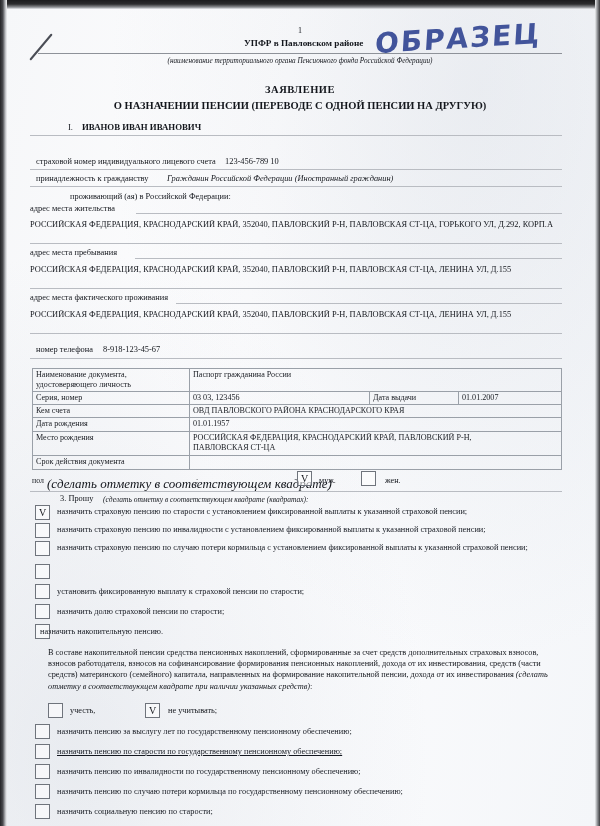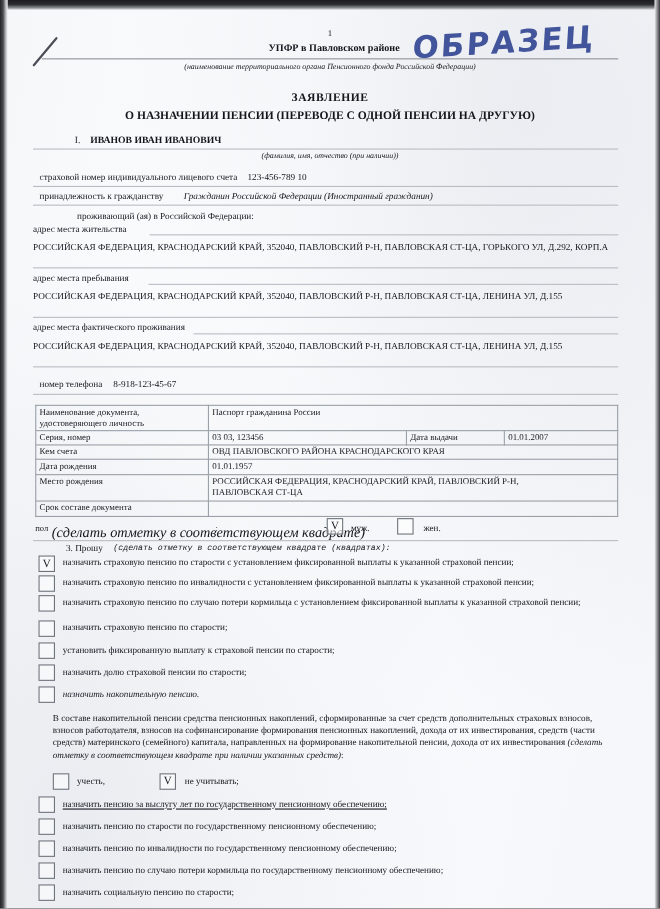--- a/index.html
+++ b/index.html
@@ -121,21 +121,20 @@
   <div class="rule dark" style="left:38px; top:53px; width:524px;"></div>
 
   <div class="t ital center" style="left:38px; top:57px; width:524px; font-size:7.2px;">(наименование территориального органа Пенсионного фонда Российской Федерации)</div>
 
   <div class="t bold center" style="left:38px; top:84px; width:524px; font-size:10.5px; letter-spacing:0.5px;">ЗАЯВЛЕНИЕ</div>
   <div class="t bold center" style="left:18px; top:100px; width:564px; font-size:10.5px;">О НАЗНАЧЕНИИ ПЕНСИИ (ПЕРЕВОДЕ С ОДНОЙ ПЕНСИИ НА ДРУГУЮ)</div>
 
   <div class="t" style="left:68px; top:122px; font-size:8.6px;">I.</div>
   <div class="t bold" style="left:82px; top:122px; font-size:8.8px;">ИВАНОВ ИВАН ИВАНОВИЧ</div>
   <div class="rule" style="left:30px; top:135px; width:532px;"></div>
-  <div class="t ital center" style="left:150px; top:138px; width:300px; font-size:7.2px;">(фамилия, имя, отчество (при наличии))</div>
 
   <div class="t" style="left:36px; top:157px; font-size:8.4px;">страховой номер индивидуального лицевого счета</div>
   <div class="t" style="left:225px; top:157px; font-size:8.4px;">123-456-789 10</div>
   <div class="rule" style="left:30px; top:169px; width:532px;"></div>
 
   <div class="t" style="left:36px; top:174px; font-size:8.4px;">принадлежность к гражданству</div>
   <div class="t" style="left:167px; top:174px; font-size:8.4px;font-style:italic;">Гражданин Российской Федерации (Иностранный гражданин)</div>
   <div class="rule" style="left:30px; top:186px; width:532px;"></div>
 
   <div class="t" style="left:70px; top:192px; font-size:8.4px;">проживающий (ая) в Российской Федерации:</div>
@@ -178,75 +177,74 @@
     <tr>
       <td>Дата рождения</td>
       <td colspan="3">01.01.1957</td>
     </tr>
     <tr>
       <td style="height:21px;">Место рождения</td>
       <td colspan="3" style="white-space: pre-line;">РОССИЙСКАЯ ФЕДЕРАЦИЯ, КРАСНОДАРСКИЙ КРАЙ, ПАВЛОВСКИЙ Р-Н,
 ПАВЛОВСКАЯ СТ-ЦА</td>
     </tr>
     <tr>
-      <td style="height:11px;">Срок составе документа</td>
+      <td style="height:11px;">Срок действия документа</td>
       <td colspan="3"></td>
     </tr>
   </tbody>
     </table>
 
   <div class="t" style="left:32px; top:476px; font-size:7.8px;">пол </div>
   <div class="t ital" style="left:47px; top:476px; font-size:13px;">(сделать отметку в соответствующем квадрате)</div>
   <div class="t" style="left:196px; top:476px; font-size:7.8px;">:</div>
 
   <div class="cb" style="left:297px; top:471px;">V</div>
   <div class="t" style="left:319px; top:476px; font-size:8.2px;">муж.</div>
   <div class="cb" style="left:361px; top:471px;"></div>
   <div class="t" style="left:385px; top:476px; font-size:8.2px;">жен.</div>
 
   <div class="rule" style="left:30px; top:491px; width:532px;"></div>
 
   <div class="t" style="left:60px; top:494px; font-size:8.4px;">3. Прошу </div>
-  <div class="t ital" style="left:103px; top:495px; font-size:7.5px;font-family:Liberation Mono, monospace;">(сделать отметку в соответствующем квадрате (квадратах):</div>
+  <div class="t ital" style="left:103px; top:495px; font-size:7.5px;">(сделать отметку в соответствующем квадрате (квадратах):</div>
 
   <div class="cb" style="left:35px; top:505px;">V</div>
   <div class="opt-text" style="left:57px; top:507px; width:510px;">назначить страховую пенсию по старости с установлением фиксированной выплаты к указанной страховой пенсии;</div>
 
   <div class="cb" style="left:35px; top:523px;"></div>
   <div class="opt-text" style="left:57px; top:525px; width:510px;">назначить страховую пенсию по инвалидности с установлением фиксированной выплаты к указанной страховой пенсии;</div>
 
   <div class="cb" style="left:35px; top:541px;"></div>
   <div class="opt-text" style="left:57px; top:543px; width:505px; white-space:normal;">назначить страховую пенсию по случаю потери кормильца с установлением фиксированной выплаты к указанной страховой пенсии;</div>
 
   <div class="cb" style="left:35px; top:564px;"></div>
-  <div class="opt-text" style="left:57px; top:566px; width:510px;">назначить страховую пенсию по старости;</div>
 
   <div class="cb" style="left:35px; top:584px;"></div>
   <div class="opt-text" style="left:57px; top:587px; width:510px;">установить фиксированную выплату к страховой пенсии по старости;</div>
 
   <div class="cb" style="left:35px; top:604px;"></div>
   <div class="opt-text" style="left:57px; top:607px; width:510px;">назначить долю страховой пенсии по старости;</div>
 
   <div class="cb" style="left:35px; top:624px;"></div>
-  <div class="opt-text" style="left:57px; top:627px; width:510px;font-style:italic;">назначить накопительную пенсию.</div>
+  <div class="opt-text" style="left:40px; top:627px; width:510px;">назначить накопительную пенсию.</div>
 
   <div style="position:absolute; left:48px; top:647px; width:516px; font-size:8.3px; line-height:11.2px; text-align:left;">
     <span>В составе накопительной пенсии средства пенсионных накоплений, сформированные за счет средств дополнительных страховых взносов, взносов работодателя, взносов на софинансирование формирования пенсионных накоплений, дохода от их инвестирования, средств (части средств) материнского (семейного) капитала, направленных на формирование накопительной пенсии, дохода от их инвестирования </span><span class="ital">(сделать отметку в соответствующем квадрате при наличии указанных средств)</span><span>:</span>
   </div>
 
   <div class="cb" style="left:48px; top:703px;"></div>
   <div class="t" style="left:70px; top:706px; font-size:8.3px;">учесть,</div>
   <div class="cb" style="left:145px; top:703px;">V</div>
   <div class="t" style="left:168px; top:706px; font-size:8.3px;">не учитывать;</div>
 
   <div class="cb" style="left:35px; top:724px;"></div>
-  <div class="opt-text" style="left:57px; top:727px; width:510px;text-decoration:underline;">назначить пенсию за выслугу лет по государственному пенсионному обеспечению;</div>
+  <div class="opt-text" style="left:57px; top:727px; width:510px;">назначить пенсию за выслугу лет по государственному пенсионному обеспечению;</div>
 
   <div class="cb" style="left:35px; top:744px;"></div>
-  <div class="opt-text" style="left:57px; top:747px; width:510px;">назначить пенсию по старости по государственному пенсионному обеспечению;</div>
+  <div class="opt-text" style="left:57px; top:747px; width:510px;text-decoration:underline;">назначить пенсию по старости по государственному пенсионному обеспечению;</div>
 
   <div class="cb" style="left:35px; top:764px;"></div>
   <div class="opt-text" style="left:57px; top:767px; width:510px;">назначить пенсию по инвалидности  по государственному пенсионному обеспечению;</div>
 
   <div class="cb" style="left:35px; top:784px;"></div>
   <div class="opt-text" style="left:57px; top:787px; width:510px;">назначить пенсию по случаю потери кормильца по государственному пенсионному обеспечению;</div>
 
   <div class="cb" style="left:35px; top:804px;"></div>
   <div class="opt-text" style="left:57px; top:807px; width:510px;">назначить социальную пенсию по старости;</div>
 

